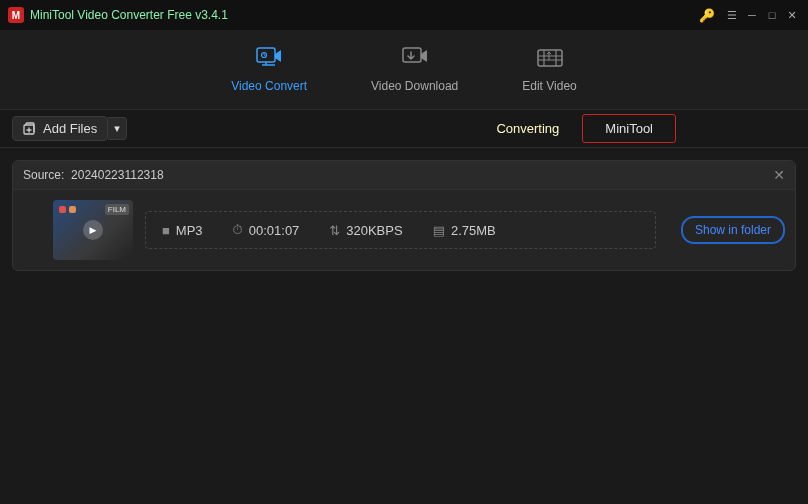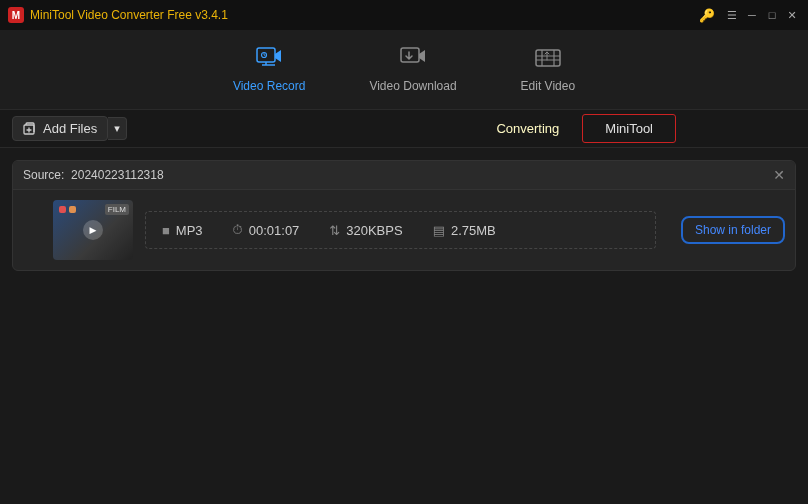--- a/index.html
+++ b/index.html
@@ -34,21 +34,21 @@
       border-radius: 3px;
       display: flex;
       align-items: center;
       justify-content: center;
       font-size: 10px;
       color: white;
       font-weight: bold;
     }
     .titlebar-title {
       font-size: 12px;
-      color: #eab308;
+      color: #86efac;
     }
     .titlebar-controls {
       display: flex;
       align-items: center;
       gap: 4px;
     }
     .titlebar-btn {
       width: 16px;
       height: 16px;
       display: flex;
@@ -247,21 +247,21 @@
       gap: 6px;
       font-size: 13px;
       color: #ccc;
     }
     .meta-icon { color: #888; font-size: 13px; }
     .show-in-folder-btn {
       background: transparent;
       border: 2px solid #2266cc;
       color: #4488ff;
       padding: 5px 12px;
-      border-radius: 8px;
+      border-radius: 13px;
       font-size: 12px;
       cursor: pointer;
       white-space: nowrap;
       flex-shrink: 0;
       margin-left: 13px;
     }
   </style>
 </head>
 <body>
 
@@ -285,21 +285,21 @@
     <span class="nav-tab-icon">
       <svg width="26" height="22" viewBox="0 0 26 22" fill="none">
         <rect x="1" y="1" width="18" height="14" rx="2" stroke="#3b9eff" stroke-width="1.5" fill="none"></rect>
         <path d="M19 7l6-4v12l-6-4V7z" fill="#3b9eff"></path>
         <path d="M6 18h13" stroke="#3b9eff" stroke-width="1.5"></path>
         <path d="M10 15v3" stroke="#3b9eff" stroke-width="1.5"></path>
         <circle cx="8" cy="8" r="2.5" stroke="#3b9eff" stroke-width="1.2" fill="none"></circle>
         <path d="M8 6.5V7.8l1 .7" stroke="#3b9eff" stroke-width="1" stroke-linecap="round"></path>
       </svg>
     </span>
-    <span class="nav-tab-label">Video Record</span>
+    <span class="nav-tab-label">Video Convert</span>
   </div>
 
   <div class="nav-tab">
     <span class="nav-tab-icon">
       <svg width="26" height="22" viewBox="0 0 26 22" fill="none">
         <rect x="1" y="1" width="18" height="14" rx="2" stroke="#888" stroke-width="1.5" fill="none"></rect>
         <path d="M19 7l6-4v12l-6-4V7z" fill="#888"></path>
         <path d="M9 5v7M6 9l3 3 3-3" stroke="#888" stroke-width="1.5" stroke-linecap="round"></path>
       </svg>
     </span>

